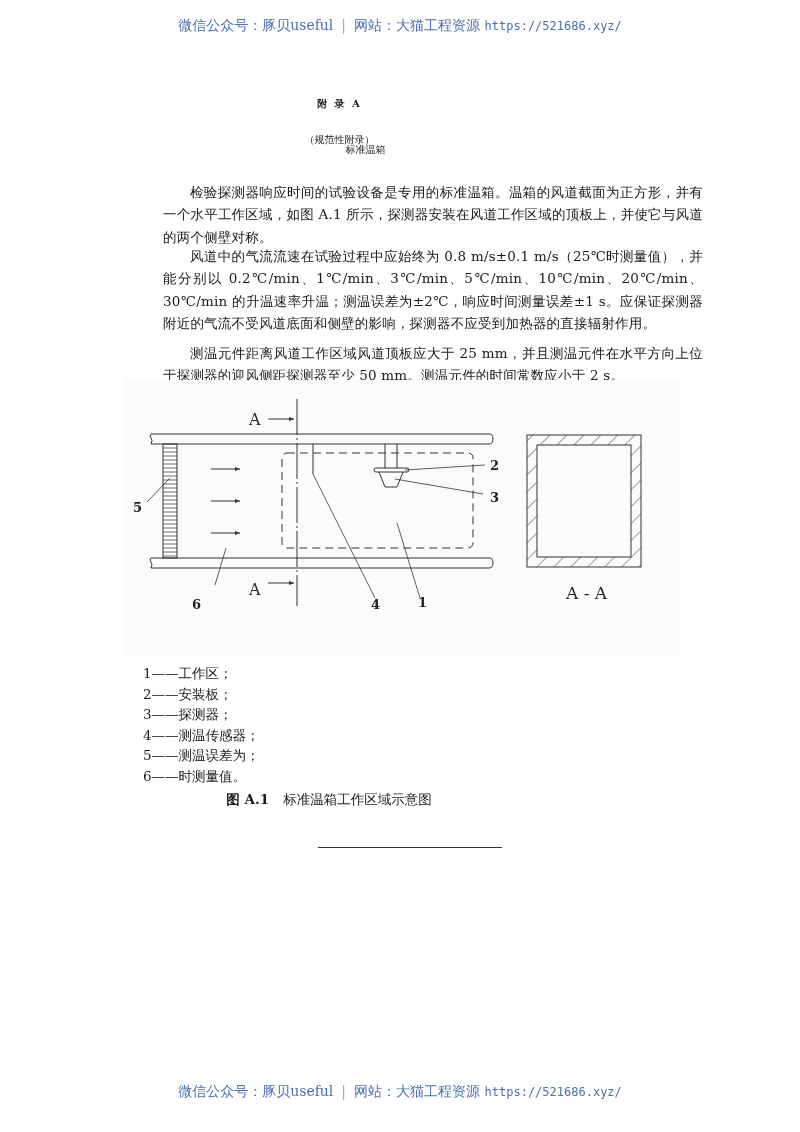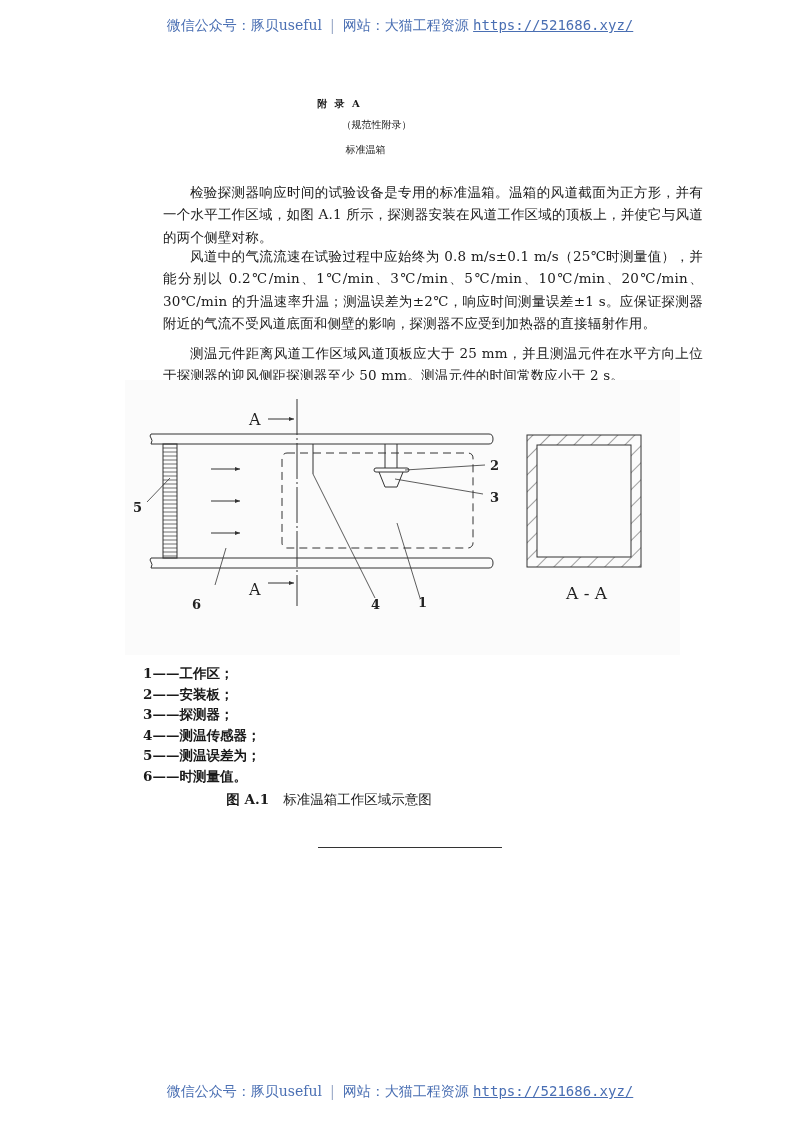--- a/index.html
+++ b/index.html
@@ -1,36 +1,36 @@
 <!DOCTYPE html>
 <html><head>
 <meta charset="utf-8">
 <style>
   html, body { margin: 0; padding: 0; background: #ffffff; }
   body { width: 800px; height: 1132px; position: relative; overflow: hidden;
          font-family: "DejaVu Serif", "Liberation Serif", serif; color: #1a1a1a; }
   .watermark { position: absolute; left: 0; width: 800px; text-align: center;
                font-size: 14px; color: #4a6fb3; font-family: "DejaVu Serif", serif; }
   .watermark .sep { color: #9aa9c8; margin: 0 8px; }
-  .watermark .url { font-family: "DejaVu Sans Mono", "Liberation Mono", monospace; font-size: 14px; text-decoration: underline; }
+  .watermark .url { font-family: "DejaVu Sans Mono", "Liberation Mono", monospace; font-size: 12px; }
   .wm-top { top: 17px; }
   .wm-bottom { top: 1083px; }
   .heading { position: absolute; left: 0; width: 679px; text-align: center; font-size: 10px; }
   .h1 { top: 97px; font-weight: bold; letter-spacing: 2px; }
-  .h2 { top: 118px; padding-left: 37px; }
+  .h2 { top: 133px; }
   .h3 { top: 143px; padding-left: 26px; }
   .para { position: absolute; left: 143px; width: 540px; font-size: 13.5px; line-height: 22.3px;
           text-indent: 27px; text-align: justify; letter-spacing: 0.2px; margin-left: 20px; }
   .p1 { top: 181px; }
   .p2 { top: 245px; }
   .p3 { top: 342px; }
   .figure { position: absolute; left: 125px; top: 380px; width: 555px; height: 275px; }
   .figure svg { display: block; }
   .legend { position: absolute; left: 143px; top: 663px; font-size: 13.5px; line-height: 20.6px; }
-  .legend-item { white-space: nowrap; font-weight: bold; }
+  .legend-item { white-space: nowrap; }
   .caption { position: absolute; left: 0; width: 658px; text-align: center; top: 791px; font-size: 13.5px; }
   .caption .num { font-weight: bold; margin-right: 14px; }
   .endline { position: absolute; left: 318px; top: 847px; width: 184px; height: 0;
              border-top: 1.3px solid #333; }
 </style>
 </head>
 <body>
 
 <div class="watermark wm-top">
   <span>微信公众号：豚贝useful</span><span class="sep">|</span><span>网站：大猫工程资源</span> <span class="url">https://521686.xyz/</span>

